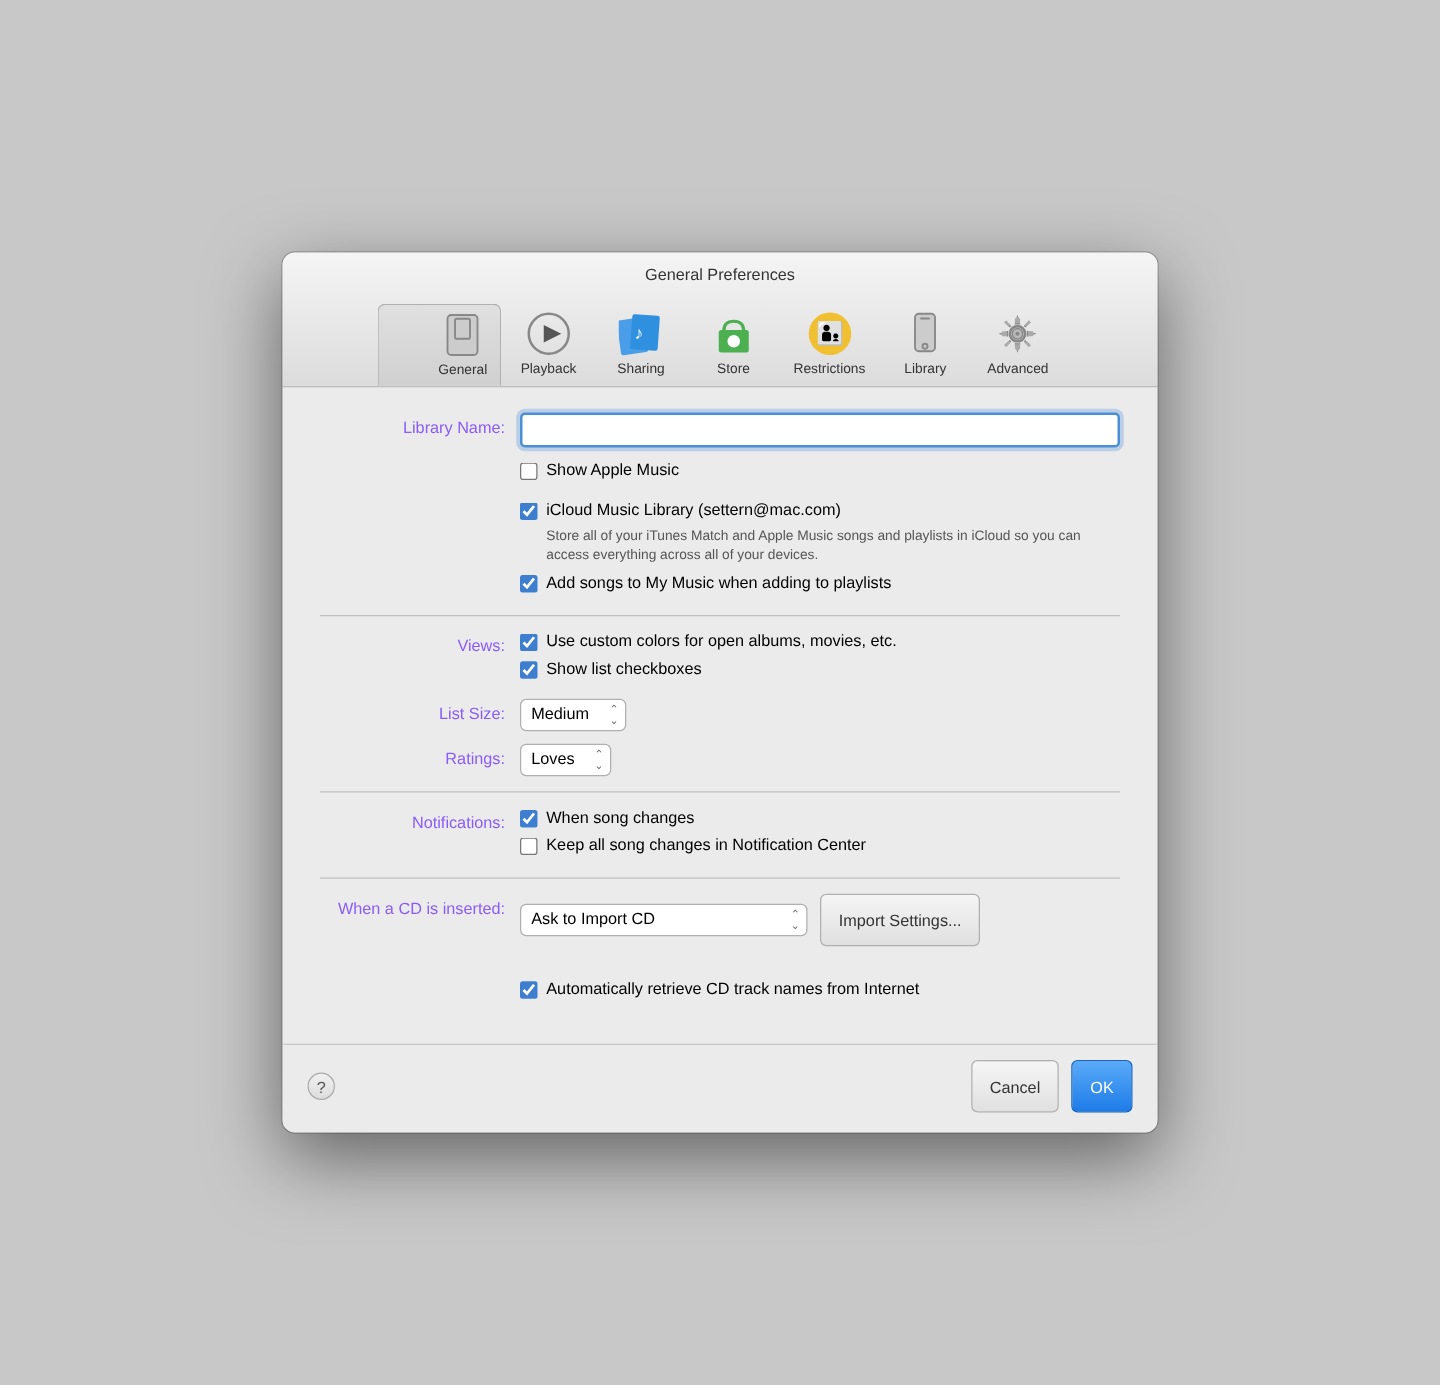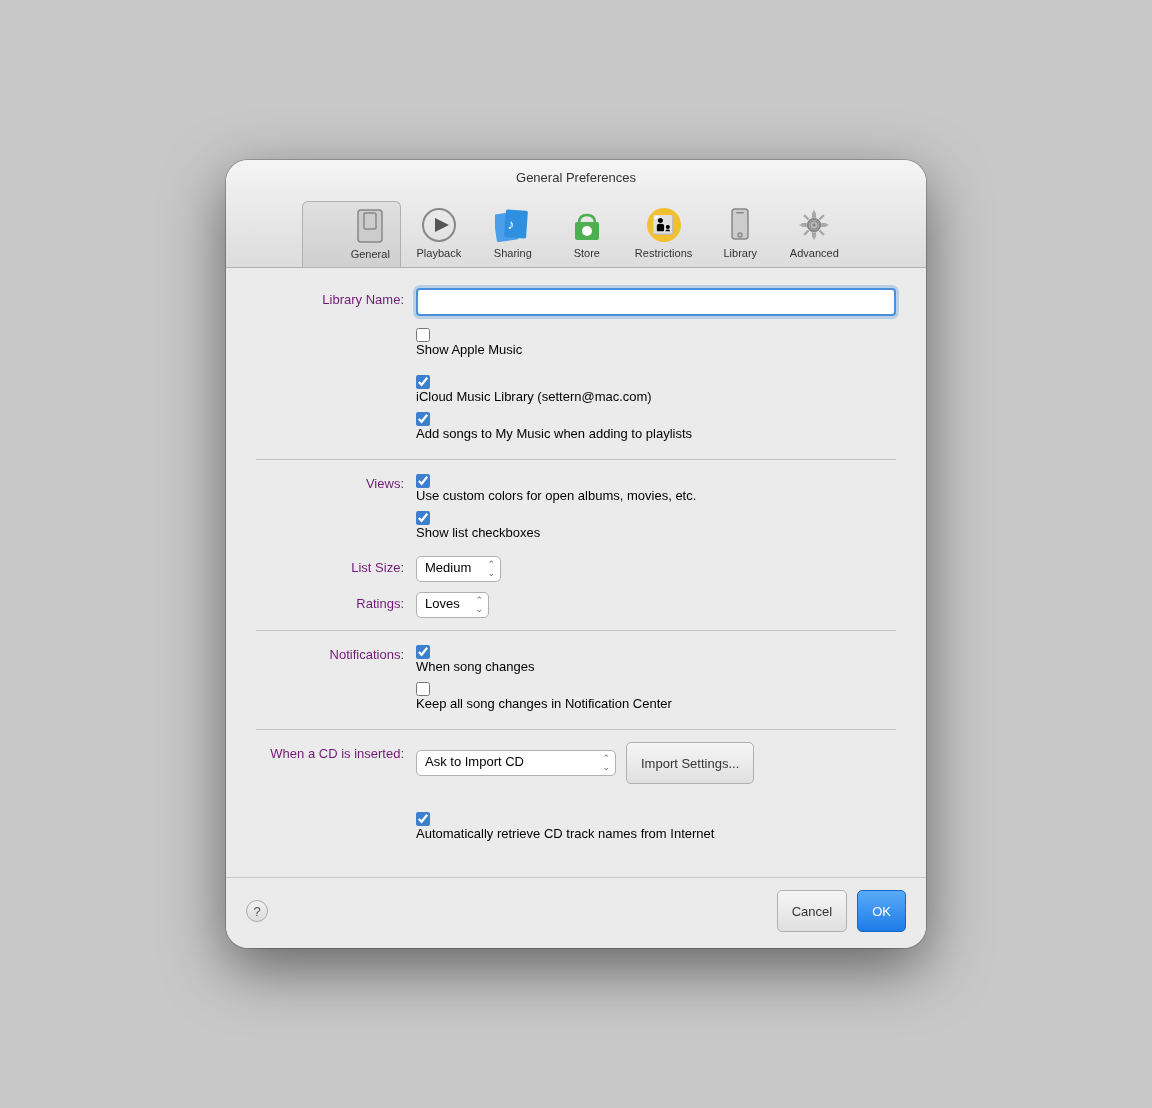--- a/index.html
+++ b/index.html
@@ -7,21 +7,21 @@
       background: #c8c8c8;
       display: flex;
       align-items: center;
       justify-content: center;
       min-height: 100vh;
       font-family: -apple-system, 'Helvetica Neue', Arial, sans-serif;
       font-size: 13px;
     }
     .window {
       background: #ebebeb;
-      border-radius: 22px;
+      border-radius: 10px;
       box-shadow: 0 20px 60px rgba(0,0,0,0.5), 0 0 0 1px rgba(0,0,0,0.2);
       width: 700px;
       overflow: hidden;
     }
     .title-bar {
       background: linear-gradient(to bottom, #f5f5f5, #dcdcdc);
       border-bottom: 1px solid #b0b0b0;
       padding: 10px 0 0 0;
       text-align: center;
     }
@@ -80,21 +80,21 @@
       display: flex;
       align-items: flex-start;
       margin-bottom: 10px;
     }
     .form-label {
       text-align: right;
       min-width: 160px;
       padding-right: 12px;
       padding-top: 4px;
       font-size: 13px;
-      color: #701a75;
+      color: #8b5cf6;
       font-weight: 500;
       flex-shrink: 0;
     }
     .form-control {
       flex: 1;
     }
     .text-input {
       width: 100%;
       height: 28px;
       border: 2px solid #4a90d9;
@@ -103,21 +103,20 @@
       font-size: 13px;
       background: white;
       outline: none;
       box-shadow: 0 0 0 3px rgba(74,144,217,0.3);
     }
     .checkbox-row {
       display: flex;
       align-items: flex-start;
       margin-bottom: 6px;
       font-size: 13px;
-      flex-direction: column;
     }
     .checkbox-row input[type=checkbox] {
       margin-right: 7px;
       margin-top: 2px;
       width: 14px;
       height: 14px;
       flex-shrink: 0;
       accent-color: #3d7fce;
     }
     .checkbox-desc {
@@ -325,20 +324,21 @@
       </div>
     </div>
 
     <div class="form-row">
       <div class="form-label"></div>
       <div class="form-control">
         <label class="checkbox-row">
           <input type="checkbox" checked="" style="">
           <span>iCloud Music Library (settern@mac.com)</span>
         </label>
+        <div class="checkbox-desc">Store all of your iTunes Match and Apple Music songs and playlists in iCloud so you can access everything across all of your devices.</div>
         <label class="checkbox-row">
           <input type="checkbox" checked="" style="">
           <span>Add songs to My Music when adding to playlists</span>
         </label>
       </div>
     </div>
 
     <hr class="divider">
 
     <div class="form-row">
@@ -396,21 +396,21 @@
       </div>
     </div>
 
     <hr class="divider">
 
     <div class="form-row">
       <div class="form-label">When a CD is inserted:</div>
       <div class="form-control">
         <div class="inline-row">
           <div class="select-wrapper">
-            <select style="width:200px;">
+            <select style="width:230px;">
               <option>Show CD</option>
               <option>Begin Playing</option>
               <option selected="">Ask to Import CD</option>
               <option>Import CD</option>
               <option>Import CD and Eject</option>
             </select>
           </div>
           <button class="btn">Import Settings...</button>
         </div>
         <div style="margin-top:26px;">

